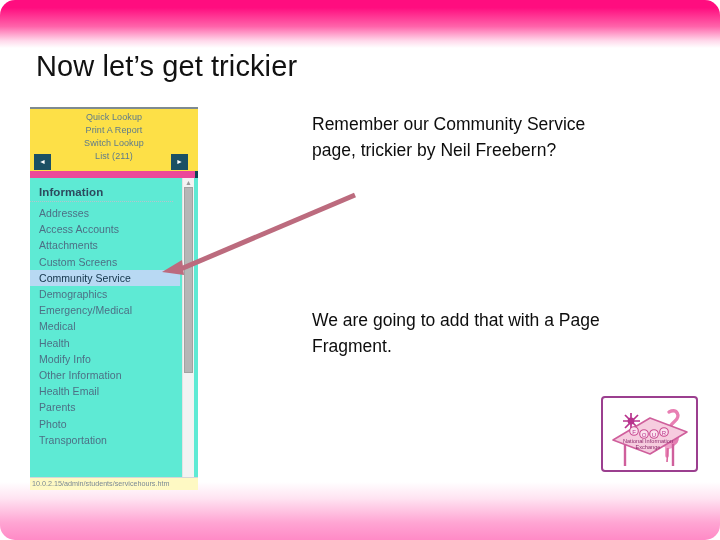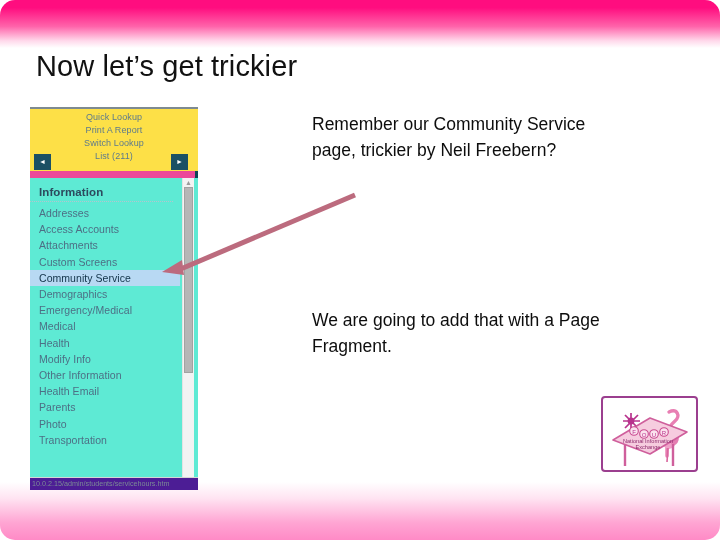--- a/index.html
+++ b/index.html
@@ -179,21 +179,21 @@
     height: 186px;
     background: #b6b6b6;
     border: 1px solid #a2a2a2;
     box-sizing: border-box;
   }
   .statusbar {
     position: absolute;
     left: 0; bottom: 0;
     width: 168px;
     height: 13px;
-    background: #4c1d95;
+    background: #fef9c3;
     border-top: 1px solid #d6d6d6;
     box-sizing: border-box;
   }
   .statusbar-text {
     font-size: 7.2px;
     line-height: 12px;
     color: #7b8a95;
     padding-left: 2px;
     white-space: nowrap;
     overflow: hidden;

